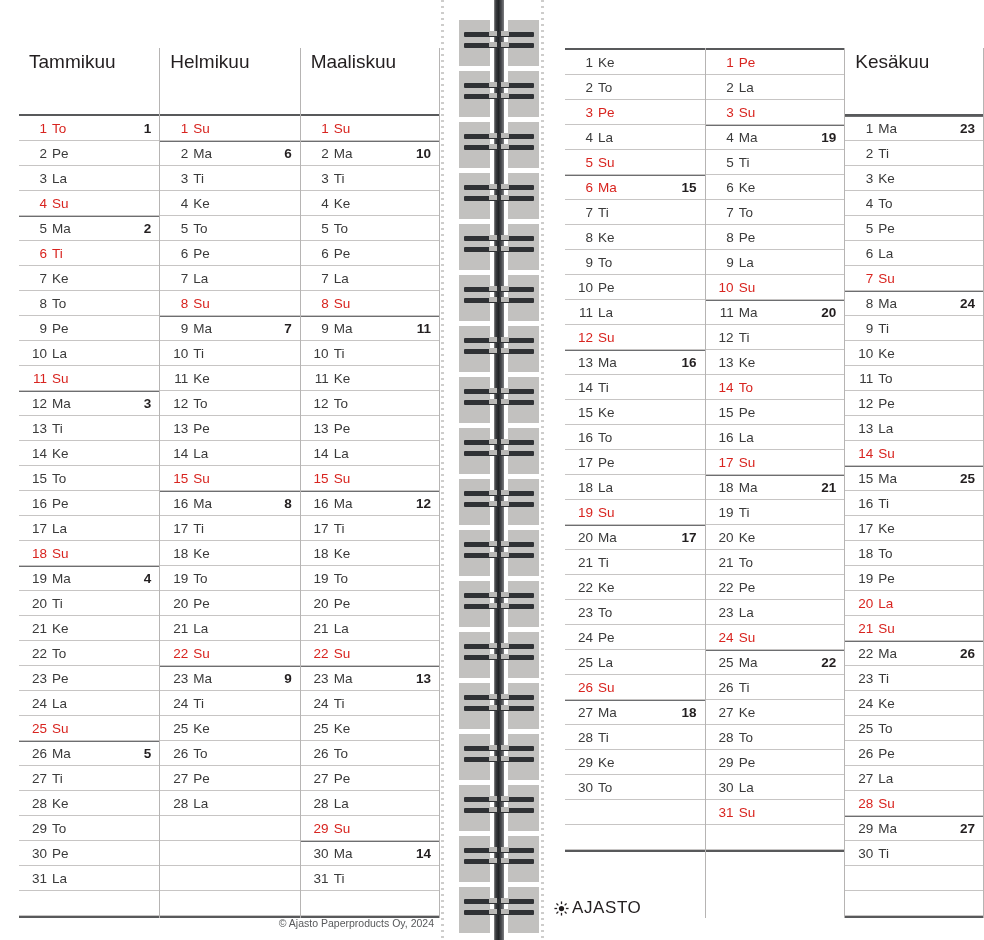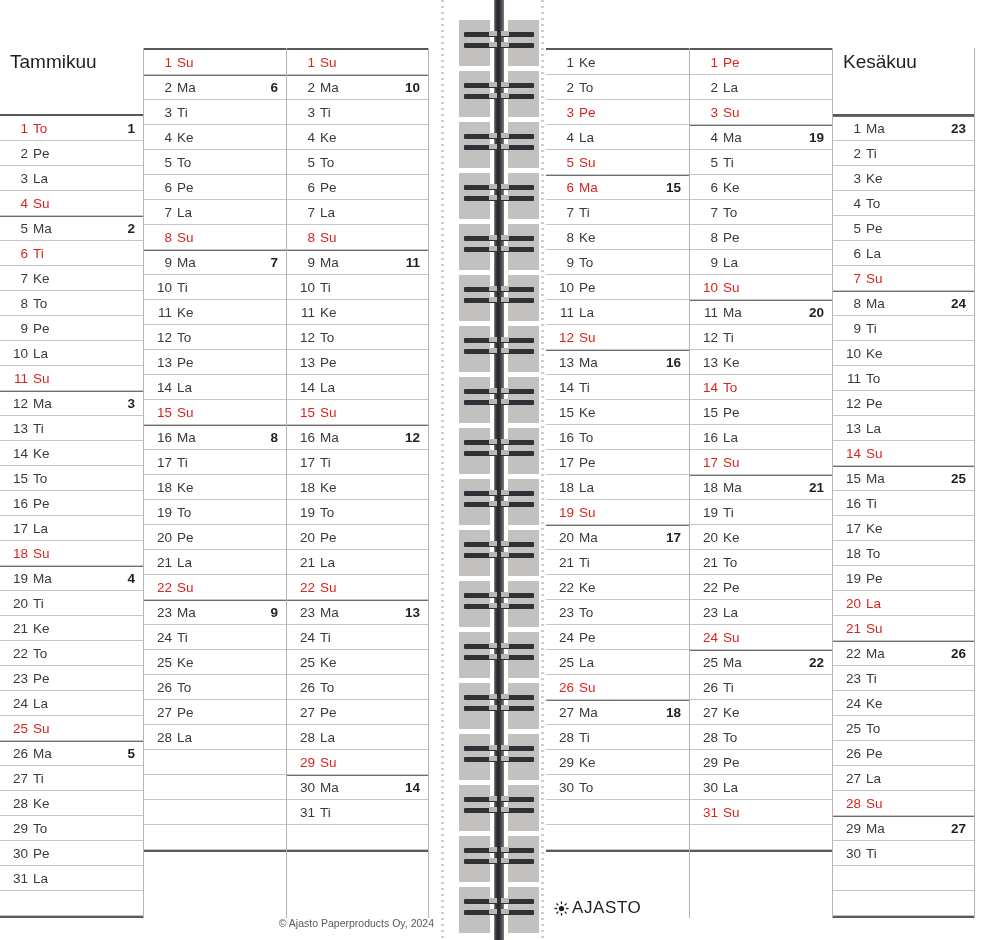--- a/index.html
+++ b/index.html
@@ -51,21 +51,21 @@
     width: 100%;
   }
 
   .month-col {
     width: 143px;
     box-sizing: border-box;
     border-left: 1px solid #b6b4b3;
     padding: 0;
     position: relative;
   }
-  .month-col.first { border-left: none; }
+  .month-col.first { border-left: none; margin-left: 19px; }
   .sheet-left .month-col:last-child,
   .sheet-right .month-col:last-child { border-right: 1px solid #b6b4b3; }
 
   .month-name {
     font-size: 19px;
     font-weight: 400;
     color: #231f20;
     padding: 2px 0 0 10px;
     height: 66px;
     box-sizing: border-box;
@@ -331,20 +331,21 @@
             </div>
             <div class="day-row">
               <span class="dnum">31</span>
               <span class="dname">La</span>
             </div>
             <div class="day-row empty">&nbsp;</div>
             <div class="month-bottom"></div>
           </div>
         </div>
         <div class="month-col">
+          <div class="month-name">Helmikuu</div>
           <div class="days">
             <div class="day-row red">
               <span class="dnum">1</span>
               <span class="dname">Su</span>
             </div>
             <div class="day-row weekstart-top">
               <span class="dnum">2</span>
               <span class="dname">Ma</span>
               <span class="wknum">6</span>
             </div>
@@ -456,20 +457,21 @@
               <span class="dname">La</span>
             </div>
             <div class="day-row empty">&nbsp;</div>
             <div class="day-row empty">&nbsp;</div>
             <div class="day-row empty">&nbsp;</div>
             <div class="day-row empty">&nbsp;</div>
             <div class="month-bottom"></div>
           </div>
         </div>
         <div class="month-col">
+          <div class="month-name">Maaliskuu</div>
           <div class="days">
             <div class="day-row red">
               <span class="dnum">1</span>
               <span class="dname">Su</span>
             </div>
             <div class="day-row weekstart-top">
               <span class="dnum">2</span>
               <span class="dname">Ma</span>
               <span class="wknum">10</span>
             </div>

